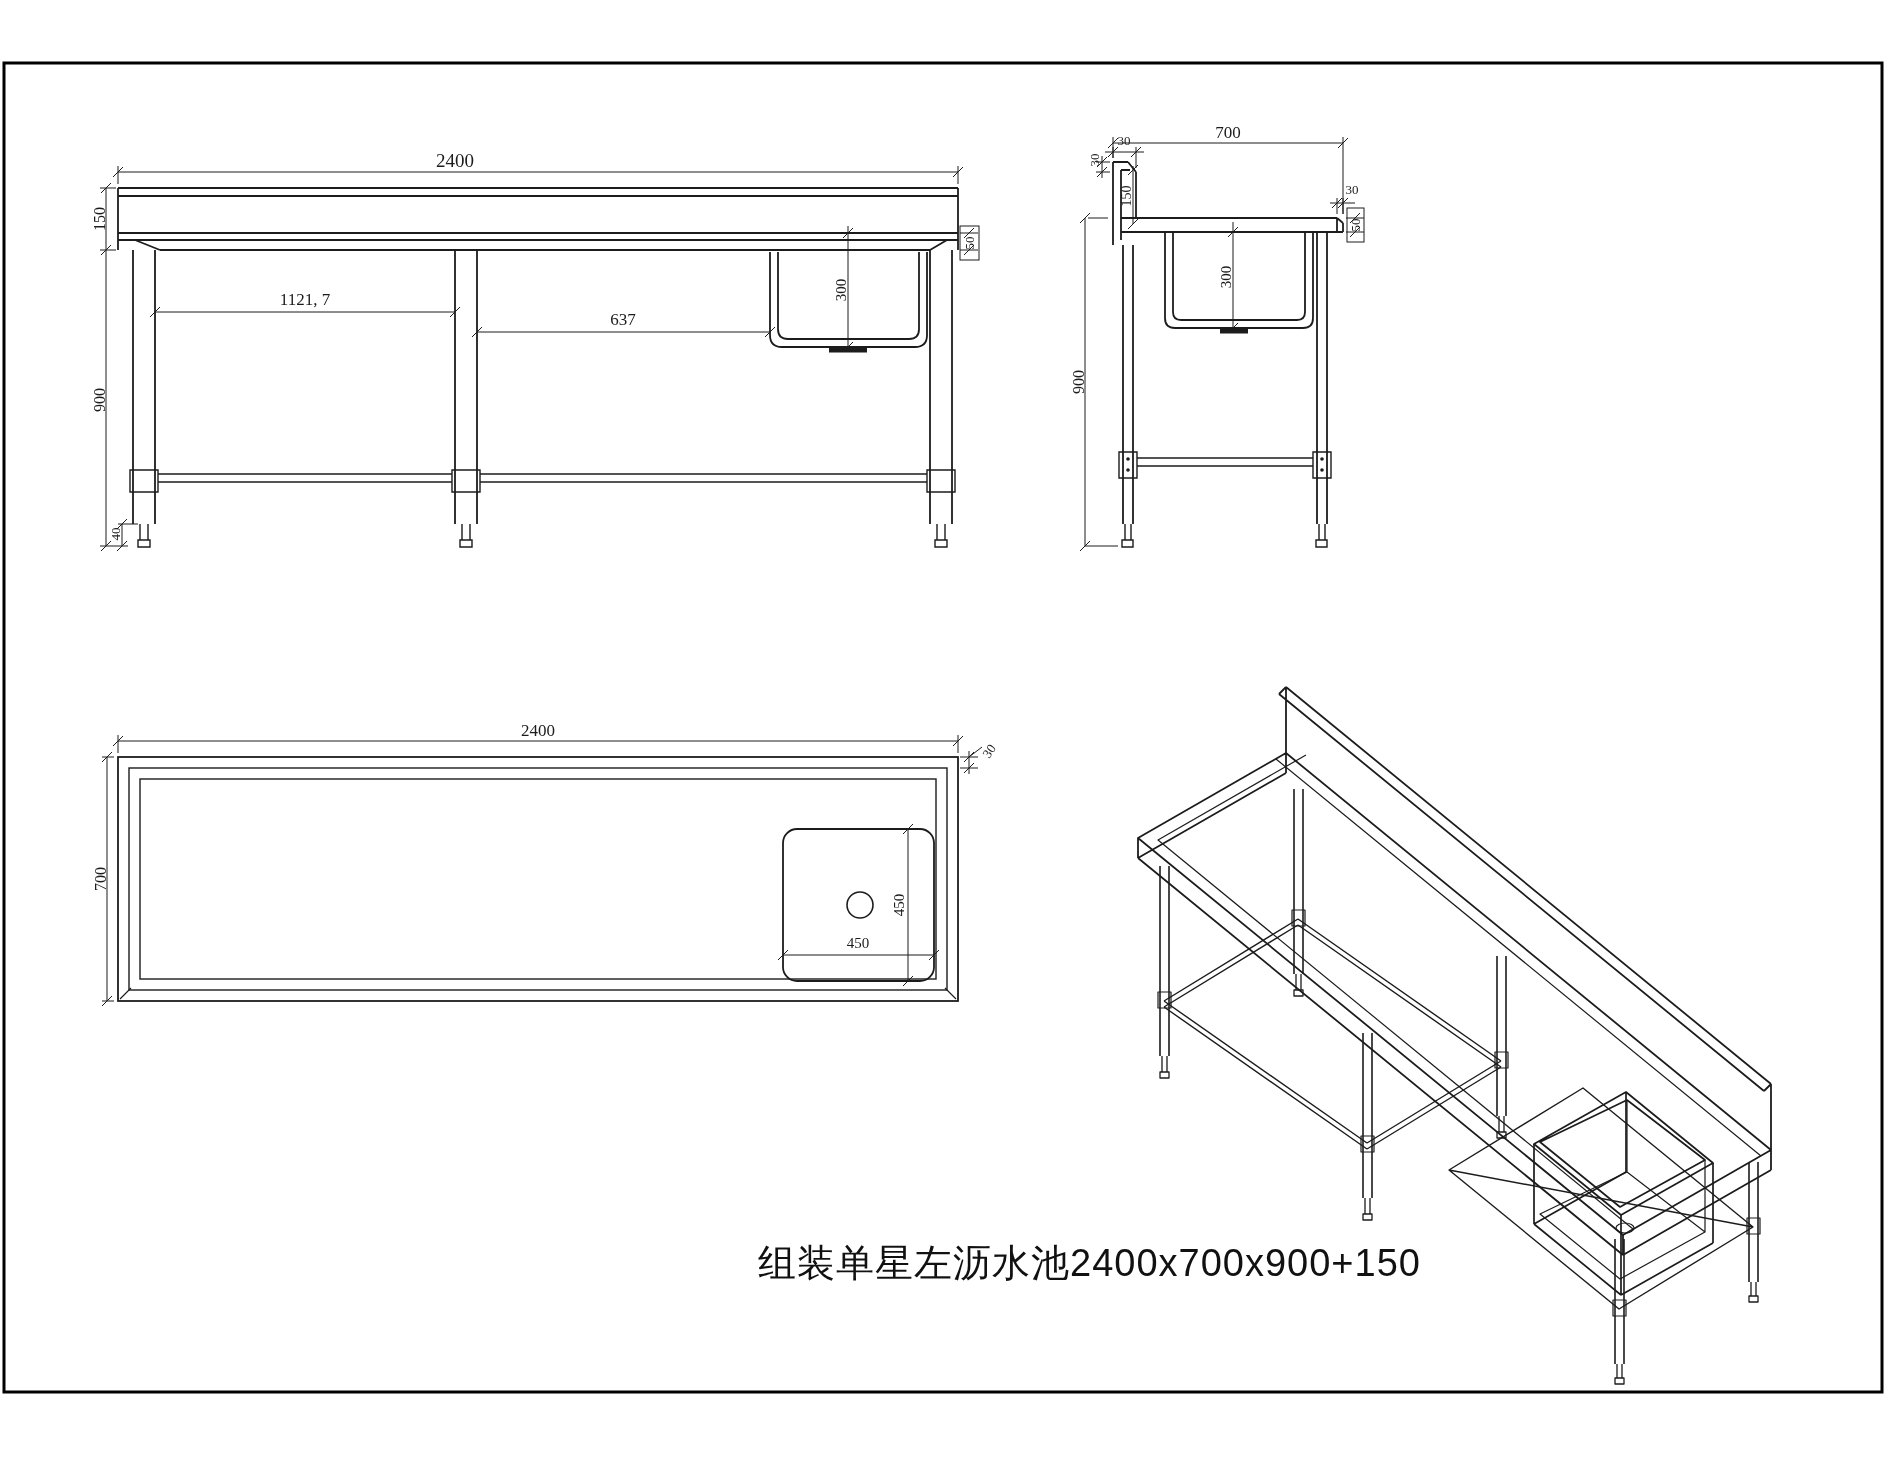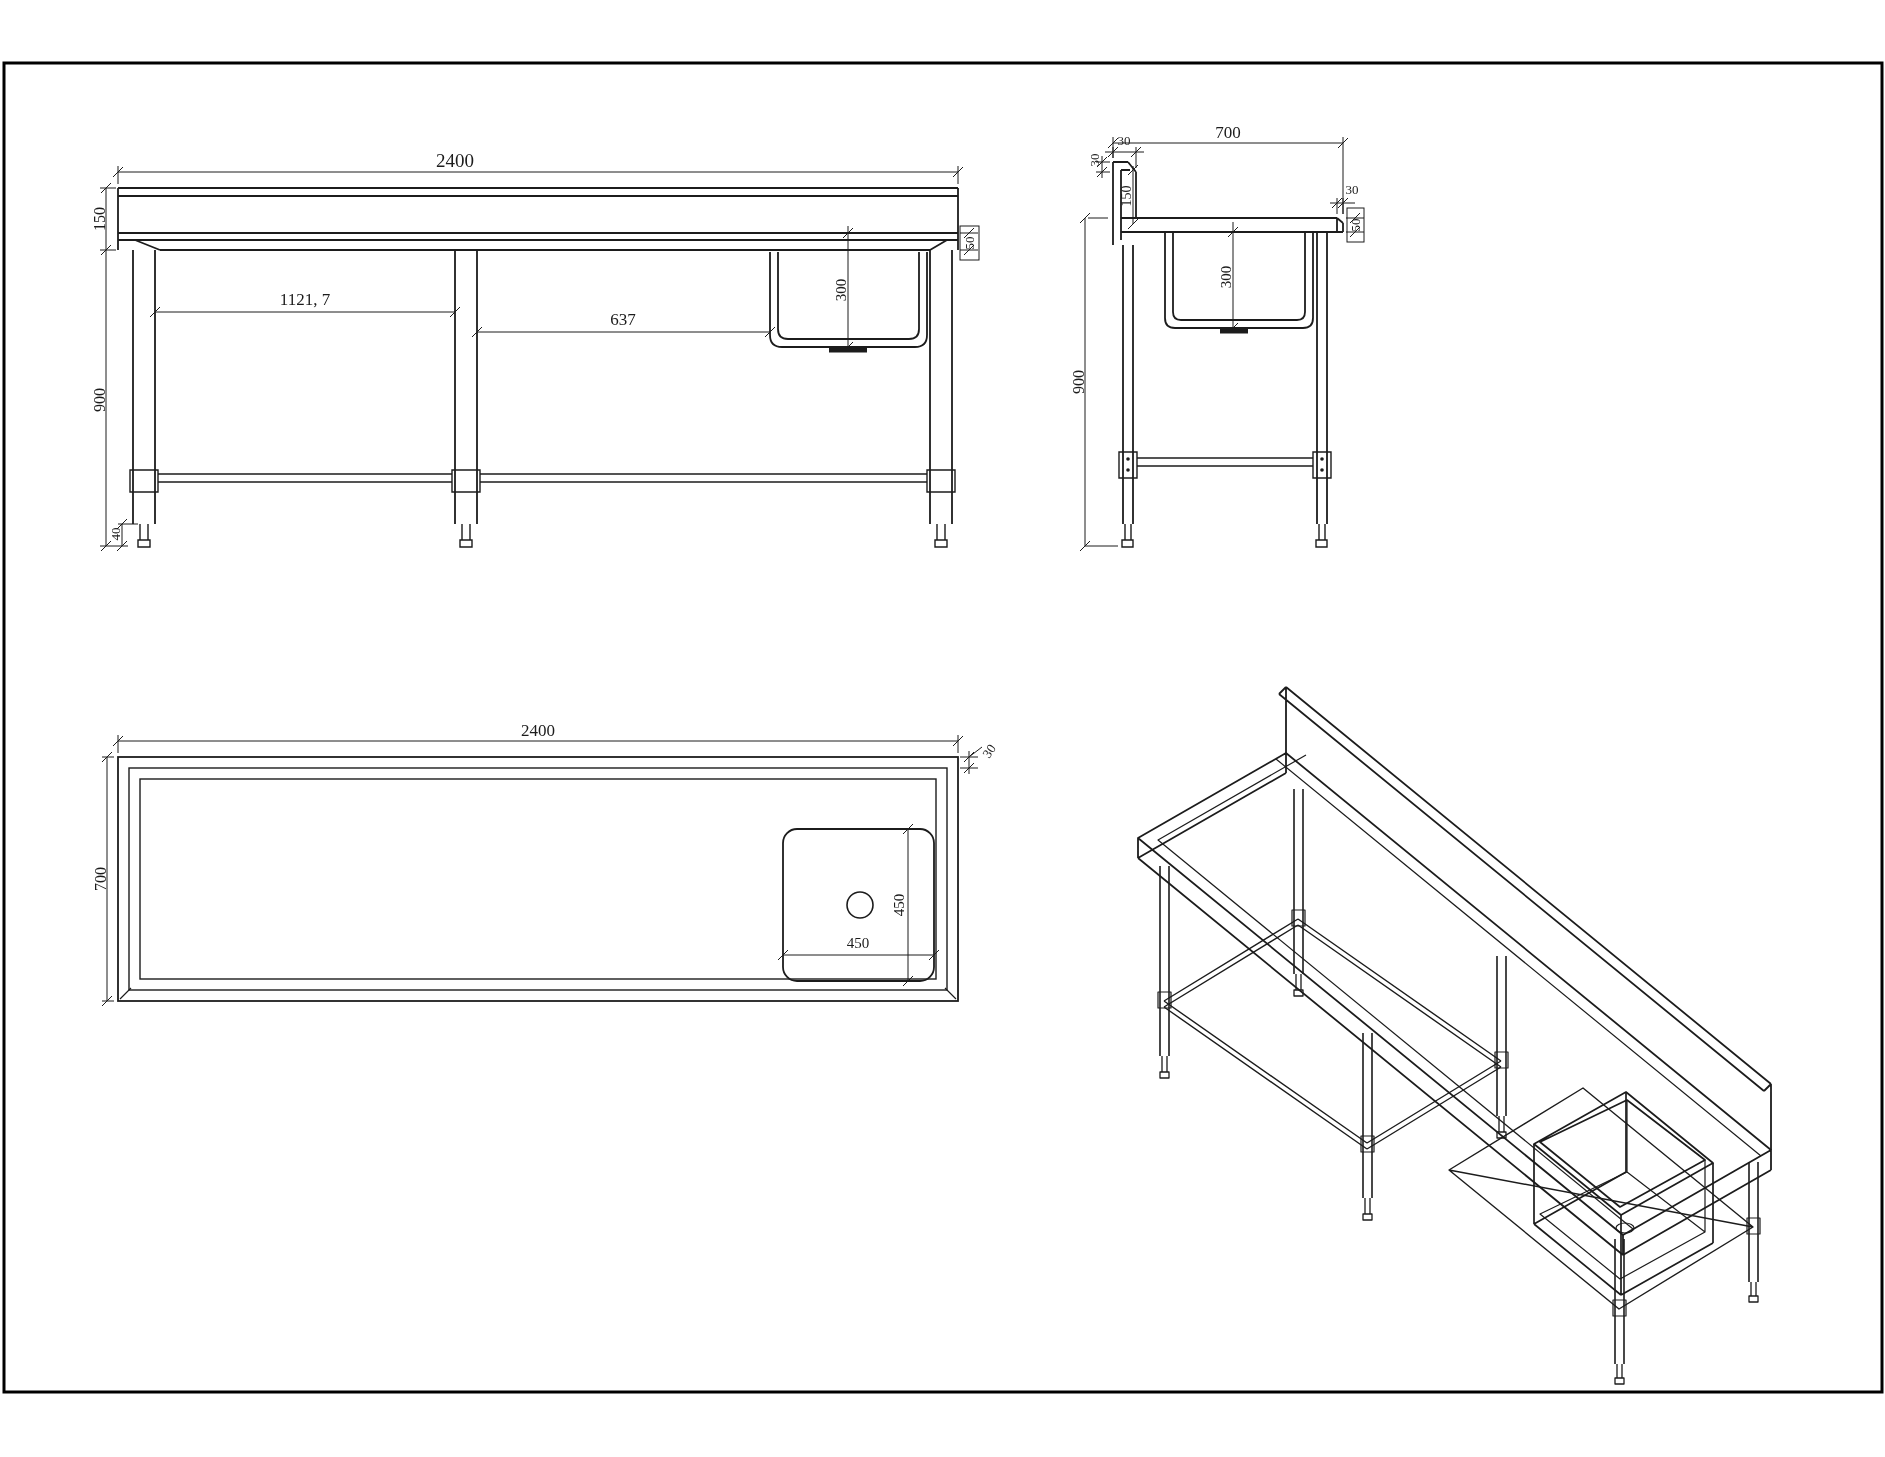--- a/index.html
+++ b/index.html
@@ -178,14 +178,15 @@
 
     <path d="M1534,1144 L1621,1215 L1713,1163 L1626,1092 Z
              M1540,1142 L1620,1207 L1705,1160 L1627,1100 Z" stroke-width="1.7"></path>
     <path d="M1534,1144 L1534,1224 M1621,1215 L1621,1295 M1626,1092 L1626,1172 M1713,1163 L1713,1243
              M1534,1224 L1621,1295 M1534,1224 L1626,1172 M1621,1295 L1713,1243" stroke-width="1.7"></path>
     <path d="M1540,1214 L1620,1279 L1705,1232 L1627,1172 Z M1705,1160 L1705,1232 M1627,1100 L1627,1172" stroke-width="1.2"></path>
     <ellipse cx="1625" cy="1228" rx="9" ry="5" stroke-width="1.2"></ellipse>
   </g>
 </svg>
 
+  <div class="caption">组装单星左沥水池2400x700x900+150</div>
 
 </div>
 
 </body></html>

